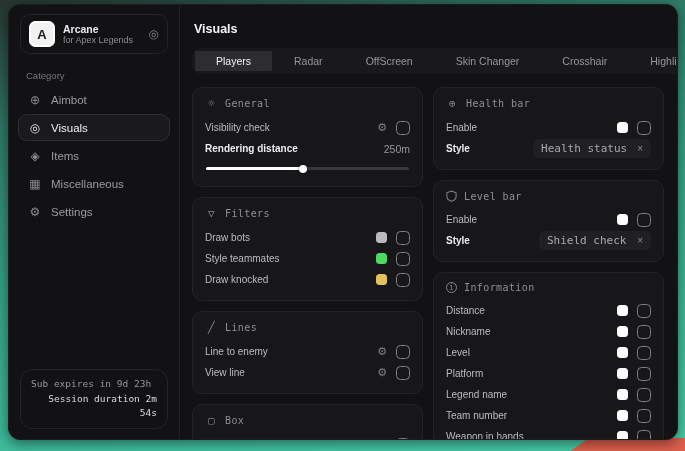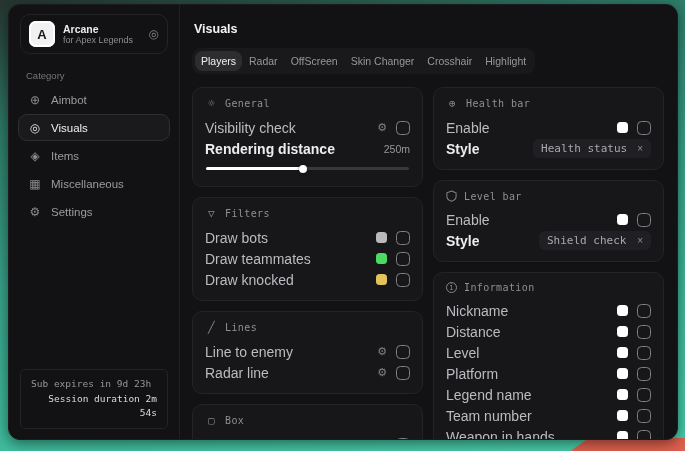--- a/index.html
+++ b/index.html
@@ -29,48 +29,48 @@
   .app-sub { color:#8d8d92; font-size:9px; }
   .target-ic { color:#88888d; font-size:12px; line-height:1; cursor:pointer; }
   .cat-label { margin:16px 0 5px 17px; font-size:9.5px; color:#76767b; }
   .nav { display:flex; flex-direction:column; gap:1px; padding:0 9px; }
   .nav-item { height:27px; display:flex; align-items:center; gap:9px;
     padding:0 9px; border-radius:9px; border:1px solid transparent;
     color:#9b9b9f; font-size:11.5px; cursor:pointer; }
   .nav-item .nav-ic { width:14px; text-align:center; font-size:12px; color:#8a8a8f; }
   .nav-item.active { background:#1a1a1d; border-color:#2f2f33; color:#f0f0f2; }
   .nav-item.active .nav-ic { color:#e4e4e7; }
-  .status-card { margin:auto 11px 10px 11px; border:1px solid #242427; border-radius:5px;
+  .status-card { margin:auto 11px 10px 11px; border:1px solid #242427; border-radius:12px;
     padding:7px 10px; font-family:"DejaVu Sans Mono", monospace; font-size:9.5px;
     line-height:1.55; }
   .status-l1 { color:#96969a; }
   .status-l2 { color:#dcdcde;text-align:right; }
 
   
   .main { flex:1; min-width:0; padding:14px 13px 0 12px; display:flex; flex-direction:column; }
   .page-title { font-size:12.5px; font-weight:bold; color:#f3f3f5; margin:3px 0 12px 2px; }
   .tabbar { display:inline-flex; align-self:flex-start; background:#19191c;
     border-radius:9px; padding:3px; gap:1px; margin-bottom:13px; }
-  .tab { padding:4px 6px; font-size:10.5px; color:#97979b; border-radius:8px;
+  .tab { padding:4px 21px; font-size:10.5px; color:#97979b; border-radius:1px;
     cursor:pointer; white-space:nowrap; }
   .tab.active { background:#2d2d30; color:#f2f2f4; }
 
   .cols { display:grid; grid-template-columns:1fr 1fr; gap:10px; align-items:start; }
   .col { display:flex; flex-direction:column; gap:10px; min-width:0; }
   .card { background:#17171a; border:1px solid #242428; border-radius:10px;
     padding:9px 12px 10px 12px; }
   .card-hd { display:flex; align-items:center; gap:7px; margin-bottom:7px;
     font-family:"DejaVu Sans Mono", monospace; font-size:10px; color:#8f8f94;
     letter-spacing:.4px; }
   .hd-ic { font-size:11px; color:#85858a; width:13px; text-align:center; }
   .circle-ic { width:11px; height:11px; border:1px solid #85858a; border-radius:50%;
     display:inline-flex; align-items:center; justify-content:center;
     font-size:8px; color:#85858a; font-family:"DejaVu Sans Mono", monospace; flex:0 0 11px; }
   .row { display:flex; align-items:center; justify-content:space-between; min-height:21px; }
-  .row-label { font-size:14px; color:#bcbcc0; }
+  .row-label { font-size:10px; color:#bcbcc0; }
   .row-label.bright { color:#ededf0; font-weight:bold; }
   .ctrls { display:flex; align-items:center; gap:9px; }
   .cb { width:14px; height:14px; border:1.5px solid #7f7f85; border-radius:4.5px;
     cursor:pointer; flex:0 0 14px; }
   .swatch { width:11px; height:11px; border-radius:3.5px; cursor:pointer; }
   .gear-sm { color:#7f7f85; font-size:11px; line-height:1; cursor:pointer; }
   .value { font-size:10.5px; color:#97979b; }
   .slider { position:relative; height:9px; margin:5px 1px 3px 1px; cursor:pointer; }
   .slider .track { position:absolute; left:0; right:0; top:3px; height:3px;
     background:#39393d; border-radius:2px; }
@@ -180,21 +180,21 @@
             <span>Filters</span>
           </div>
           <div class="row">
             <span class="row-label">Draw bots</span>
             <span class="ctrls">
               <span class="swatch" style="background: rgb(186, 186, 189);"></span>
               <span class="cb"></span>
             </span>
           </div>
           <div class="row">
-            <span class="row-label">Draw teammates</span>
+            <span class="row-label">Style teammates</span>
             <span class="ctrls">
               <span class="swatch" style="background: rgb(76, 217, 100);"></span>
               <span class="cb"></span>
             </span>
           </div>
           <div class="row">
             <span class="row-label">Draw knocked</span>
             <span class="ctrls">
               <span class="swatch" style="background: rgb(227, 195, 91);"></span>
               <span class="cb"></span>
@@ -208,21 +208,21 @@
             <span>Lines</span>
           </div>
           <div class="row">
             <span class="row-label">Line to enemy</span>
             <span class="ctrls">
               <span class="gear-sm">⚙</span>
               <span class="cb"></span>
             </span>
           </div>
           <div class="row">
-            <span class="row-label">Radar line</span>
+            <span class="row-label">View line</span>
             <span class="ctrls">
               <span class="gear-sm">⚙</span>
               <span class="cb"></span>
             </span>
           </div>
         </div>
 
         <div class="card">
           <div class="card-hd">
             <span class="hd-ic">▢</span>
@@ -284,28 +284,28 @@
             </span>
           </div>
         </div>
 
         <div class="card">
           <div class="card-hd">
             <span class="circle-ic">i</span>
             <span>Information</span>
           </div>
           <div class="row">
+            <span class="row-label">Distance</span>
+            <span class="ctrls">
+              <span class="swatch" style="background: rgb(255, 255, 255);"></span>
+              <span class="cb"></span>
+            </span>
+          </div>
+          <div class="row">
             <span class="row-label">Nickname</span>
-            <span class="ctrls">
-              <span class="swatch" style="background: rgb(255, 255, 255);"></span>
-              <span class="cb"></span>
-            </span>
-          </div>
-          <div class="row">
-            <span class="row-label">Distance</span>
             <span class="ctrls">
               <span class="swatch" style="background: rgb(255, 255, 255);"></span>
               <span class="cb"></span>
             </span>
           </div>
           <div class="row">
             <span class="row-label">Level</span>
             <span class="ctrls">
               <span class="swatch" style="background: rgb(255, 255, 255);"></span>
               <span class="cb"></span>

